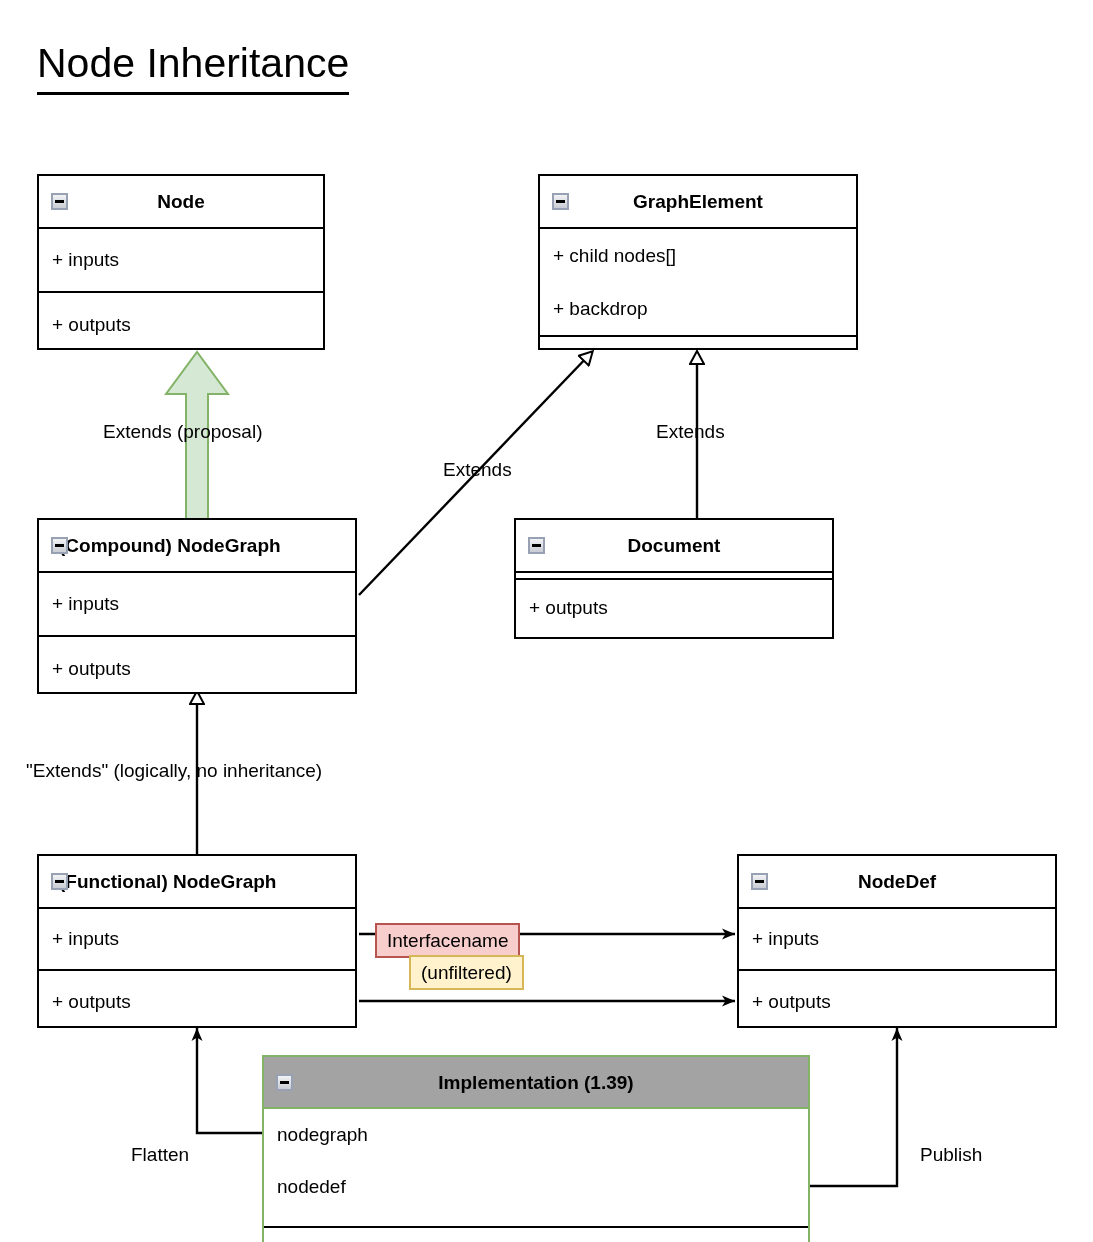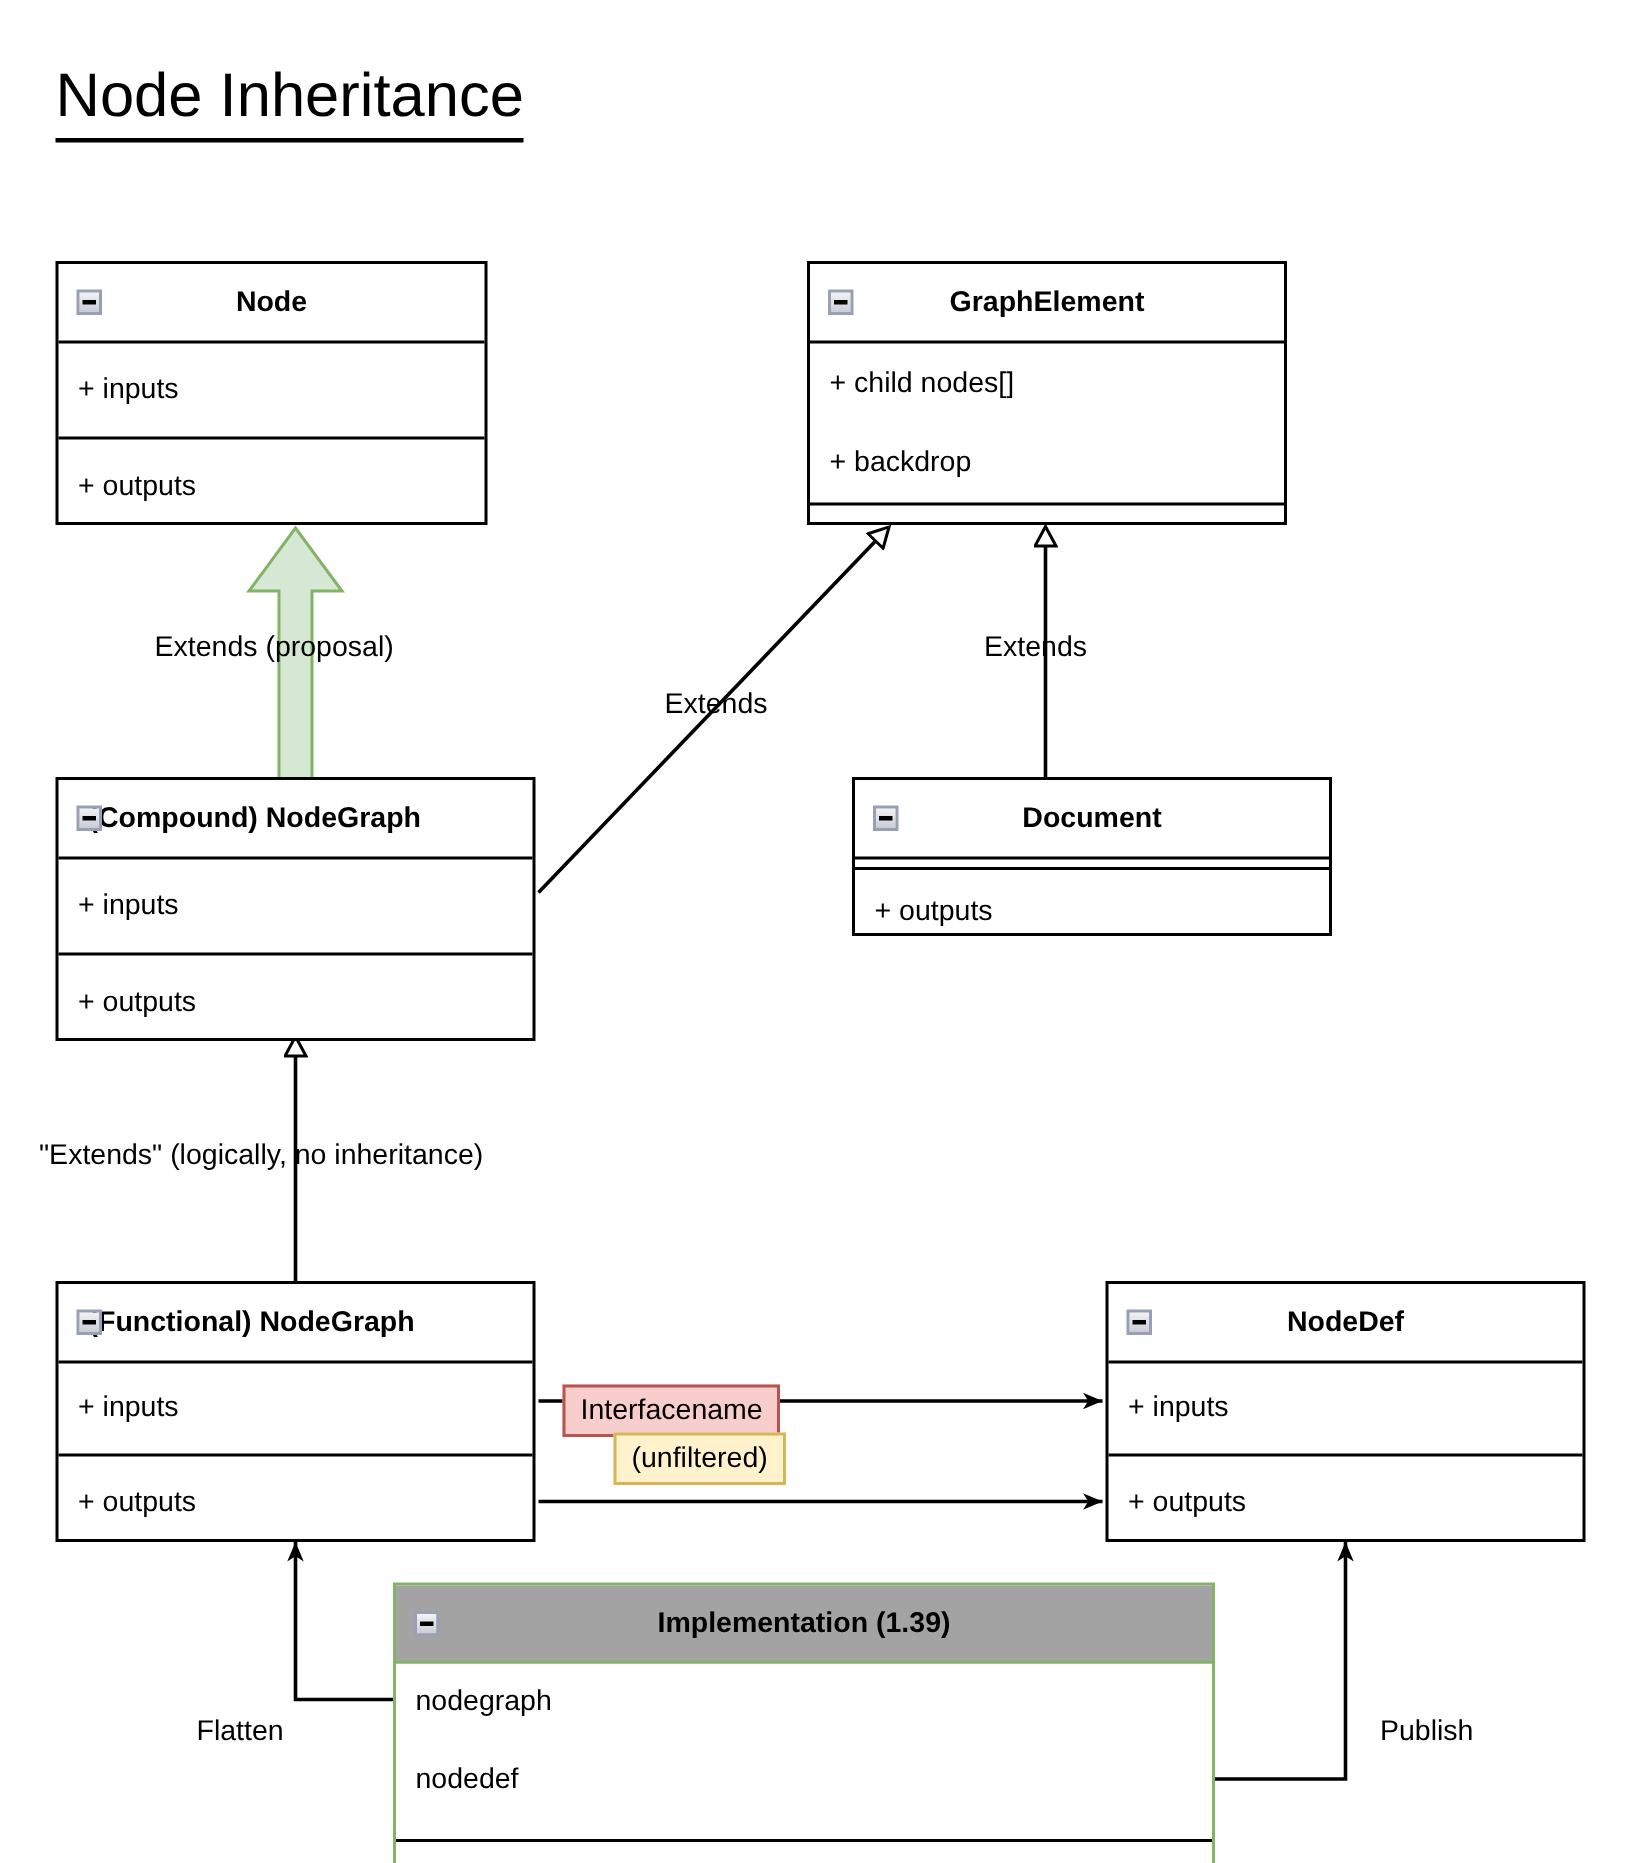--- a/index.html
+++ b/index.html
@@ -161,21 +161,21 @@
 
   <div class="umlbox" style="left:37px; top:518px; width:320px; height:176px;">
     <div class="uml-header">
       <span class="collapse-icon"></span>
       <span class="uml-title wide">(Compound) NodeGraph</span>
     </div>
     <div class="uml-row">+ inputs</div>
     <div class="uml-row last">+ outputs</div>
   </div>
 
-  <div class="umlbox" style="left:568px; top:518px; width:320px; height:106px;">
+  <div class="umlbox" style="left:514px; top:518px; width:320px; height:121px;">
     <div class="uml-header">
       <span class="collapse-icon"></span>
       <span class="uml-title">Document</span>
     </div>
     <div style="height:5px; border-bottom:2px solid #000;"></div>
     <div class="uml-row last" style="height:55px;">+ outputs</div>
   </div>
 
   <div class="umlbox" style="left:37px; top:854px; width:320px; height:174px;">
     <div class="uml-header">

